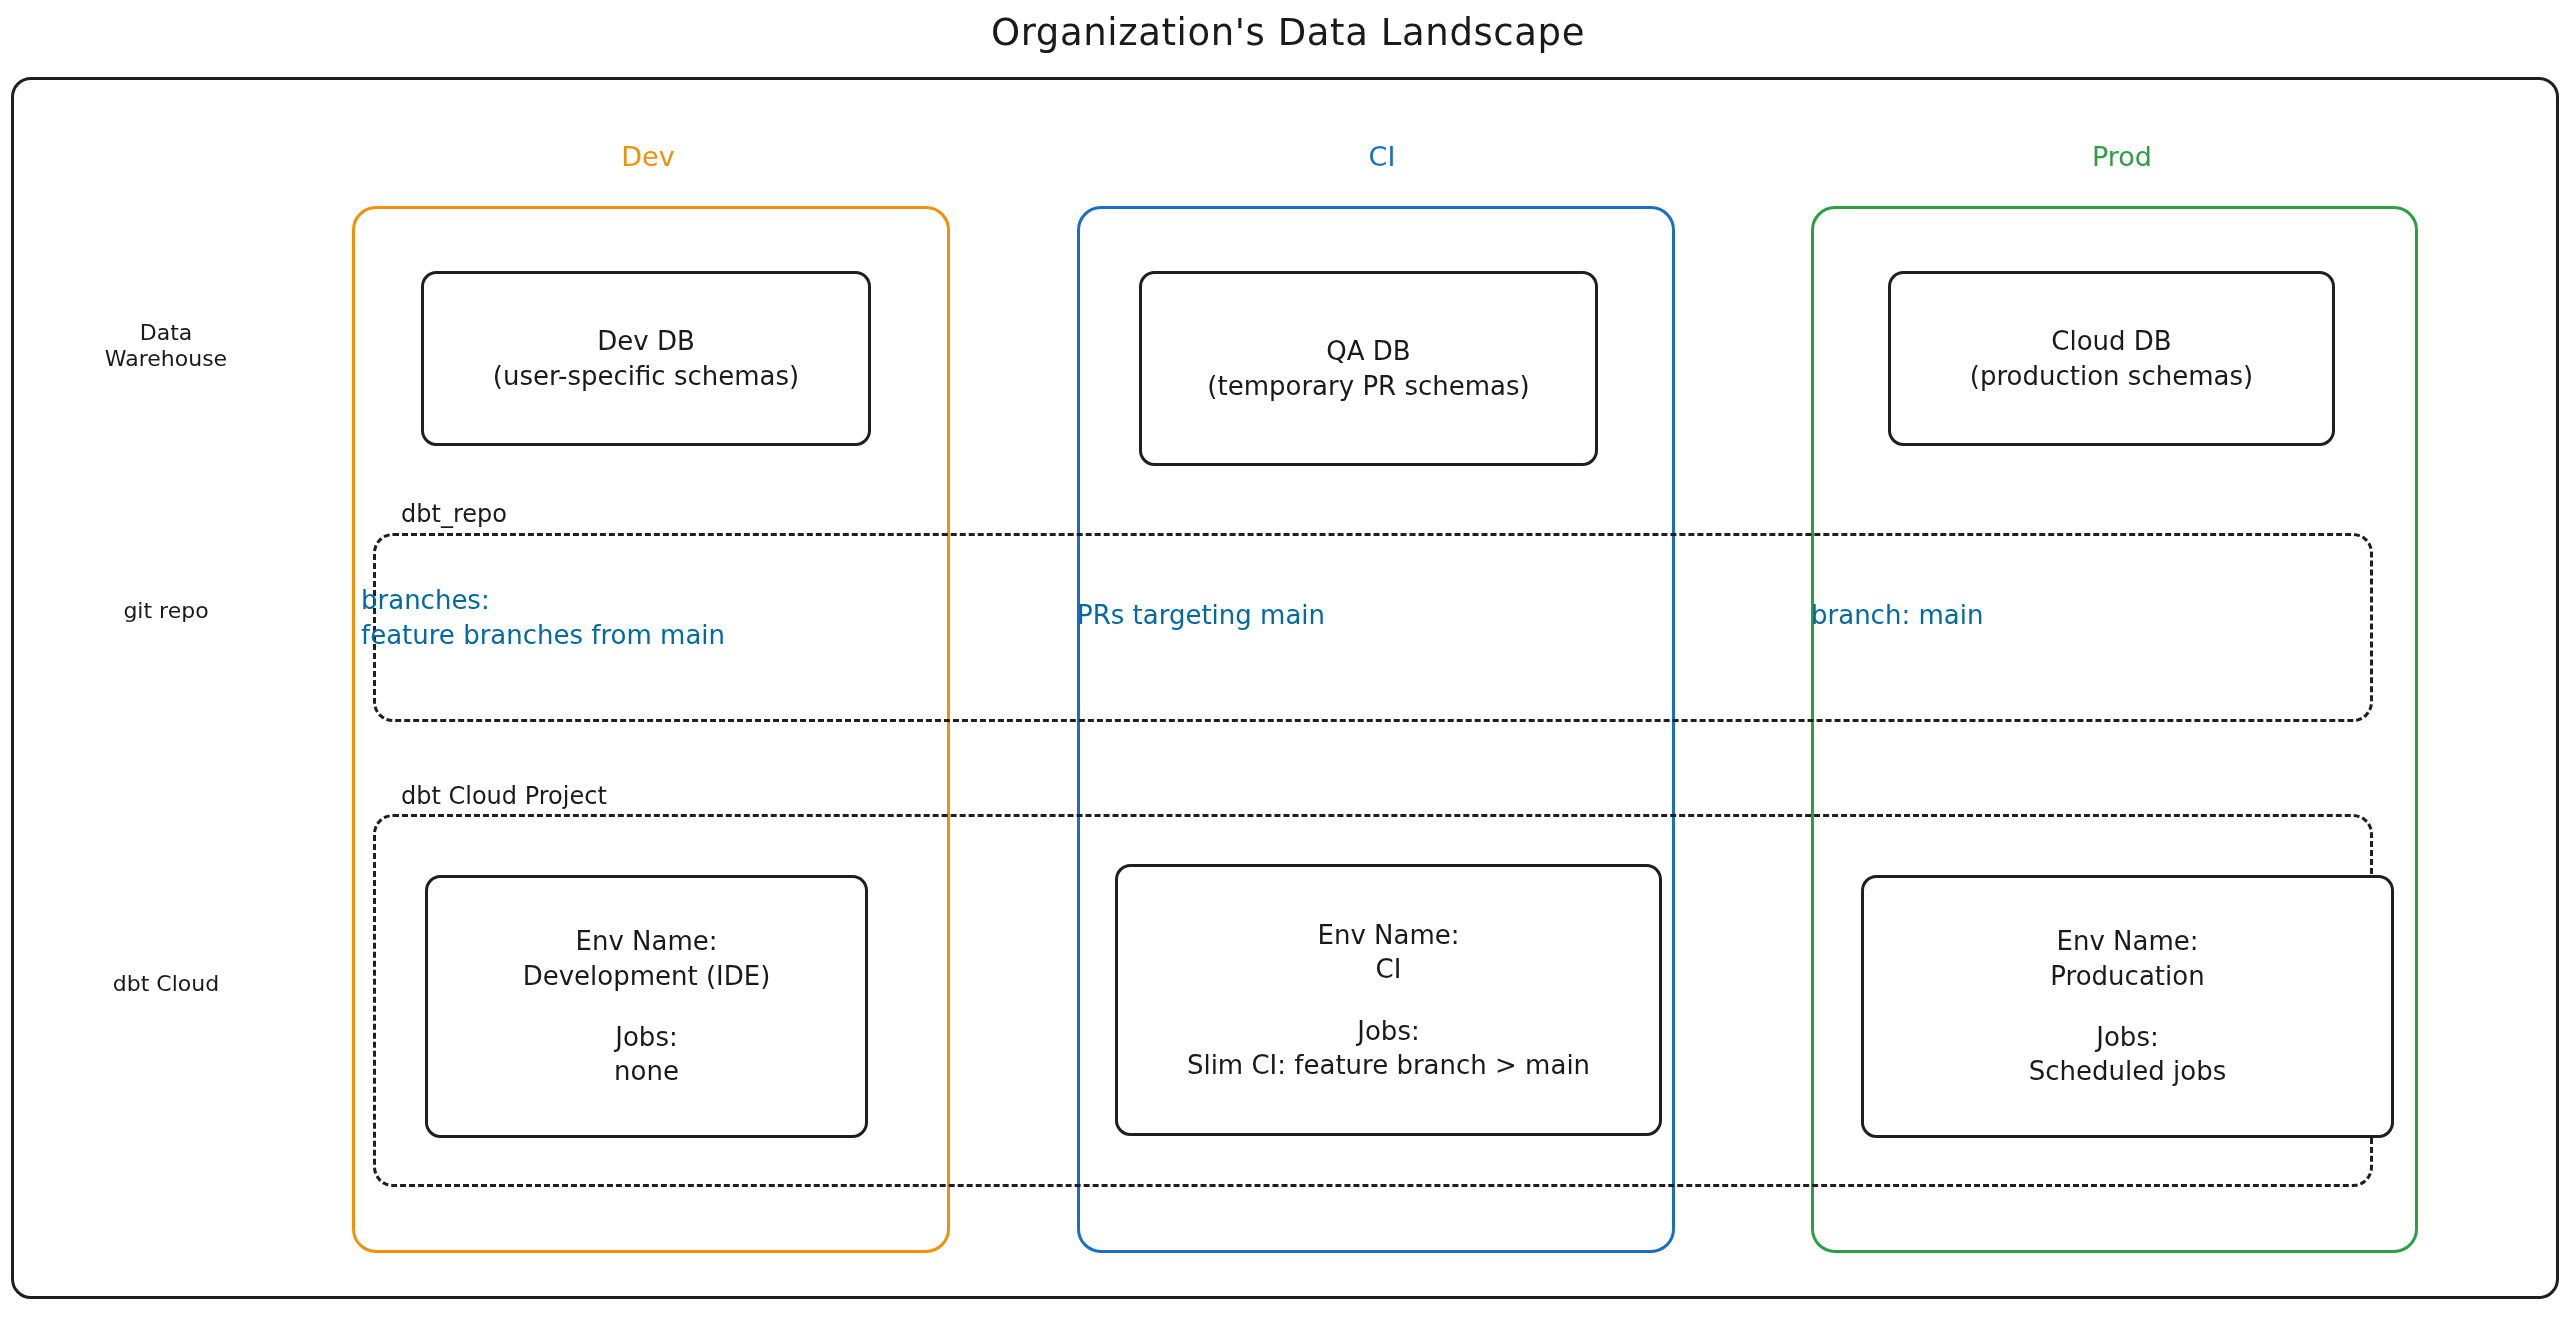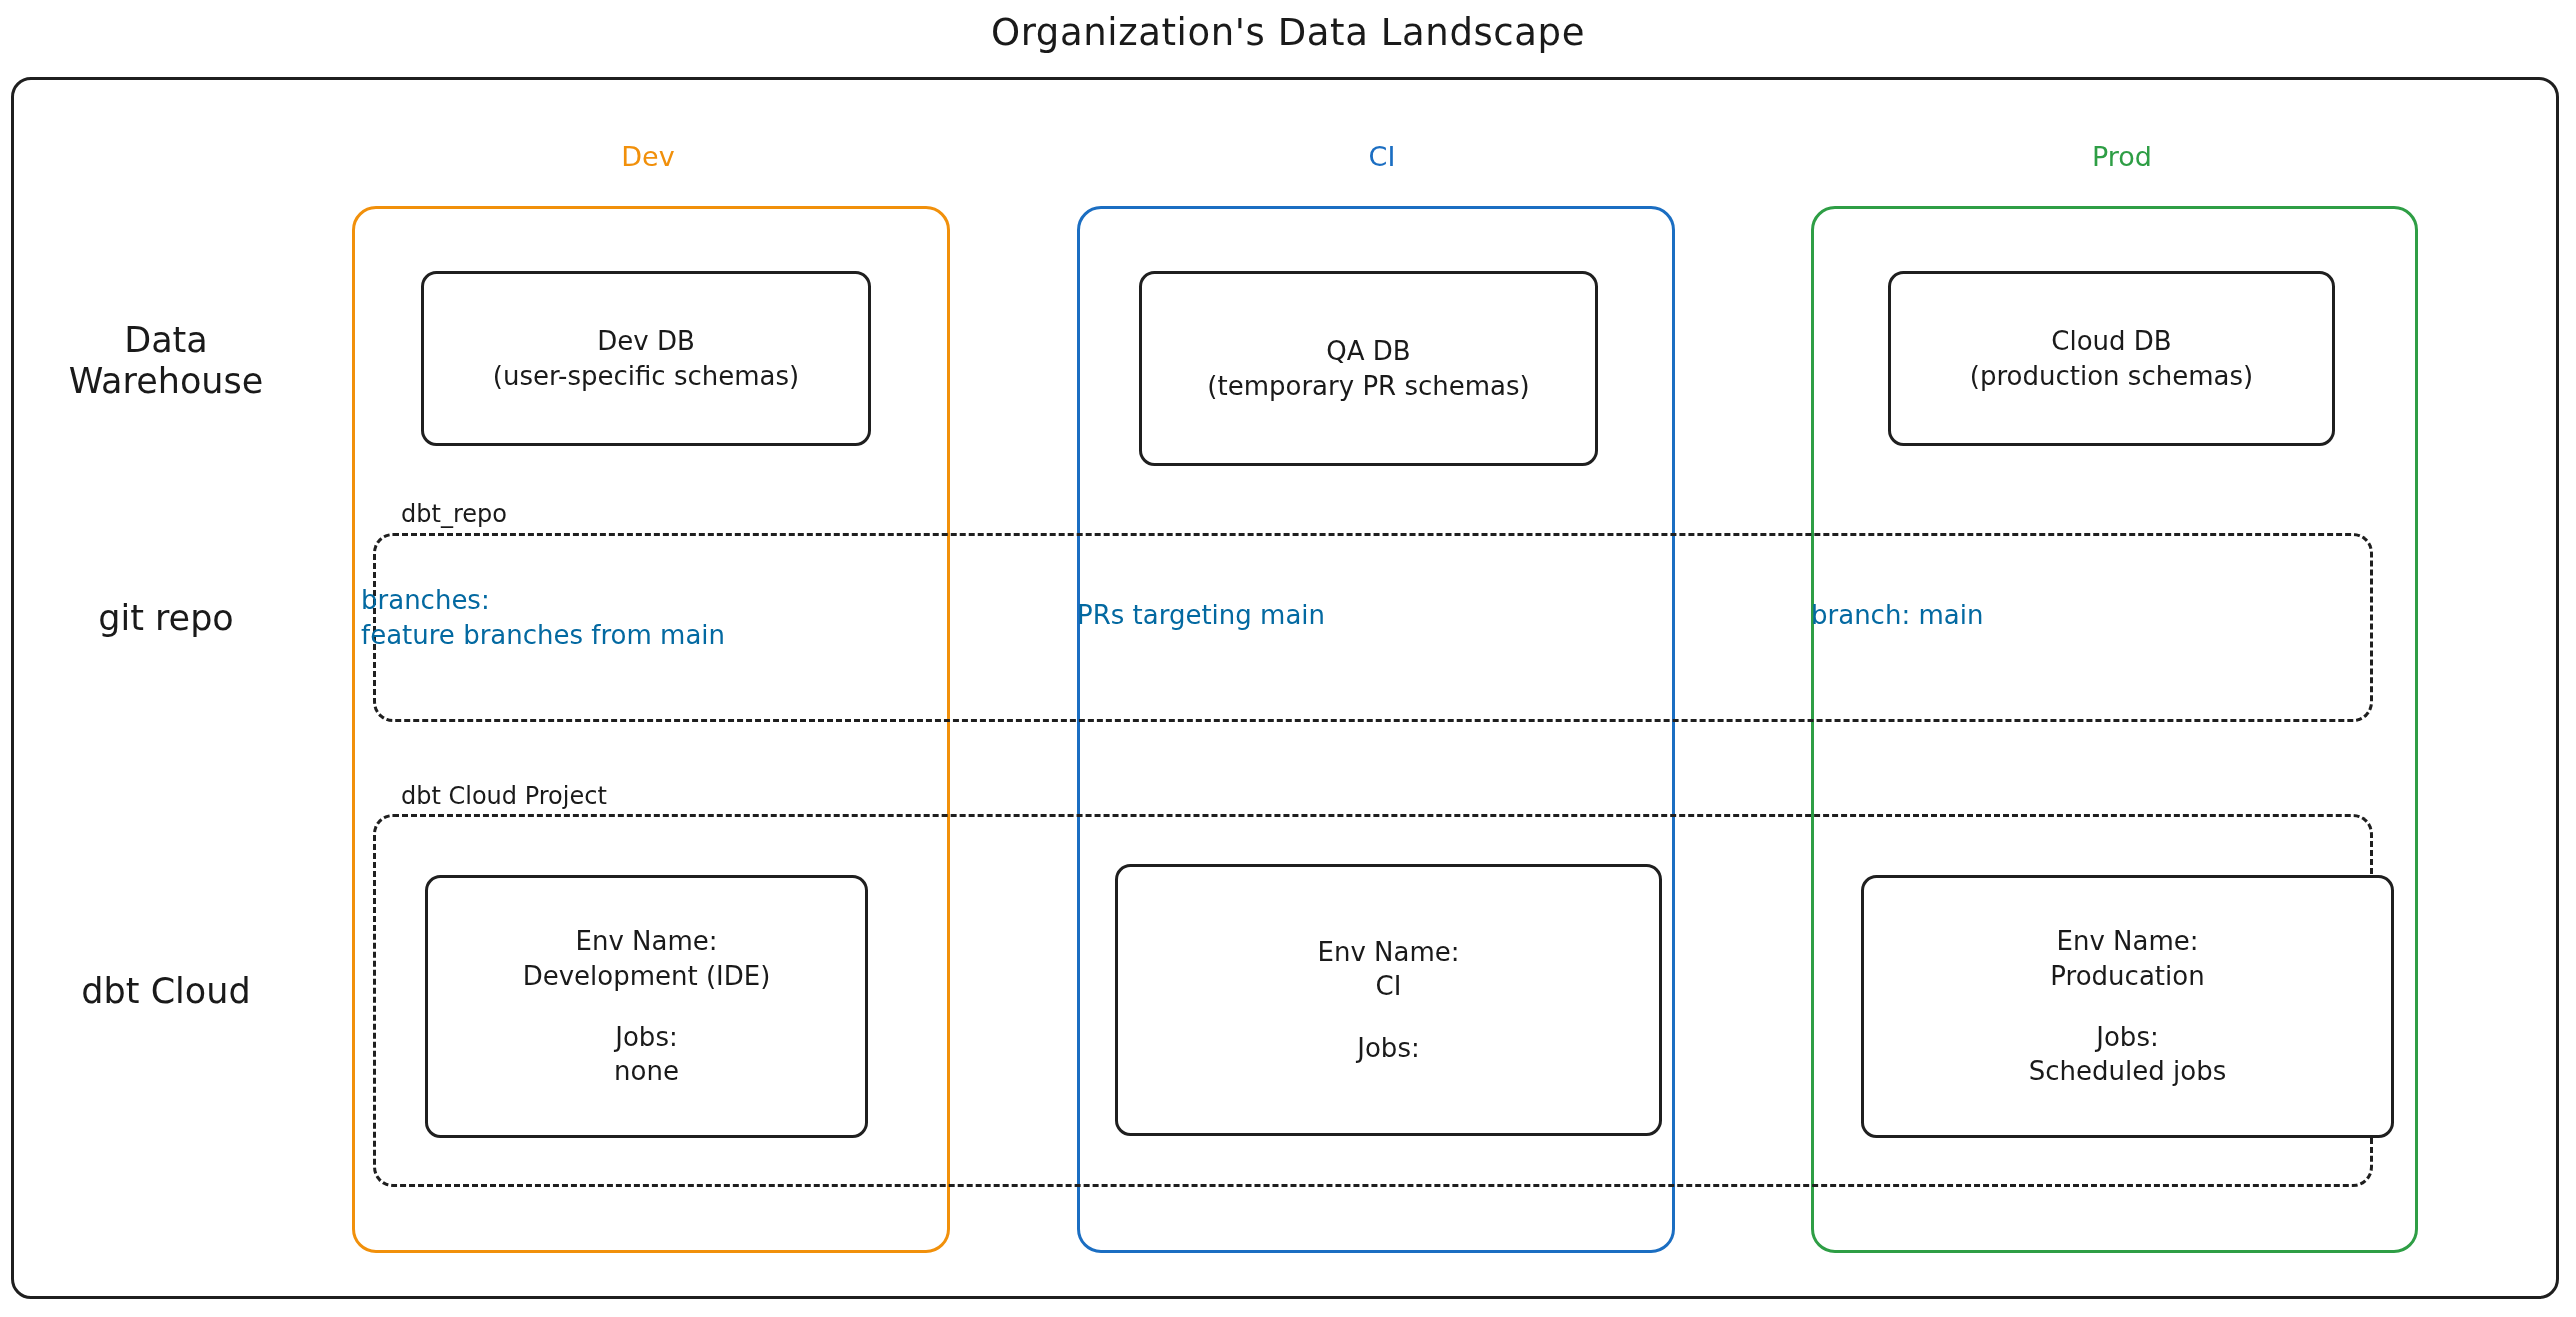--- a/index.html
+++ b/index.html
@@ -42,21 +42,21 @@
     box-sizing: border-box;
     background: transparent;
   }
 
   
   .row-label {
     position: absolute;
     left: 24px;
     width: 284px;
     text-align: center;
-    font-size: 35px;
+    font-size: 22px;
     line-height: 1.18;
     color: #1a1a1a;
   }
   #row-label-warehouse { top: 320px; }
   #row-label-git       { top: 598px; }
   #row-label-dbtcloud  { top: 971px; }
 
   
   .col-header {
     position: absolute;
@@ -203,20 +203,21 @@
   <span class="spacer"></span>
   <span class="line">Jobs:</span>
   <span class="line">none</span>
 </div>
 
 <div class="node-box" id="node-dbt-ci">
   <span class="line">Env Name:</span>
   <span class="line">CI</span>
   <span class="spacer"></span>
   <span class="line">Jobs:</span>
+  <span class="line">Slim CI: feature branch &gt; main</span>
 </div>
 
 <div class="node-box" id="node-dbt-prod">
   <span class="line">Env Name:</span>
   <span class="line">Producation</span>
   <span class="spacer"></span>
   <span class="line">Jobs:</span>
   <span class="line">Scheduled jobs</span>
 </div>
 

